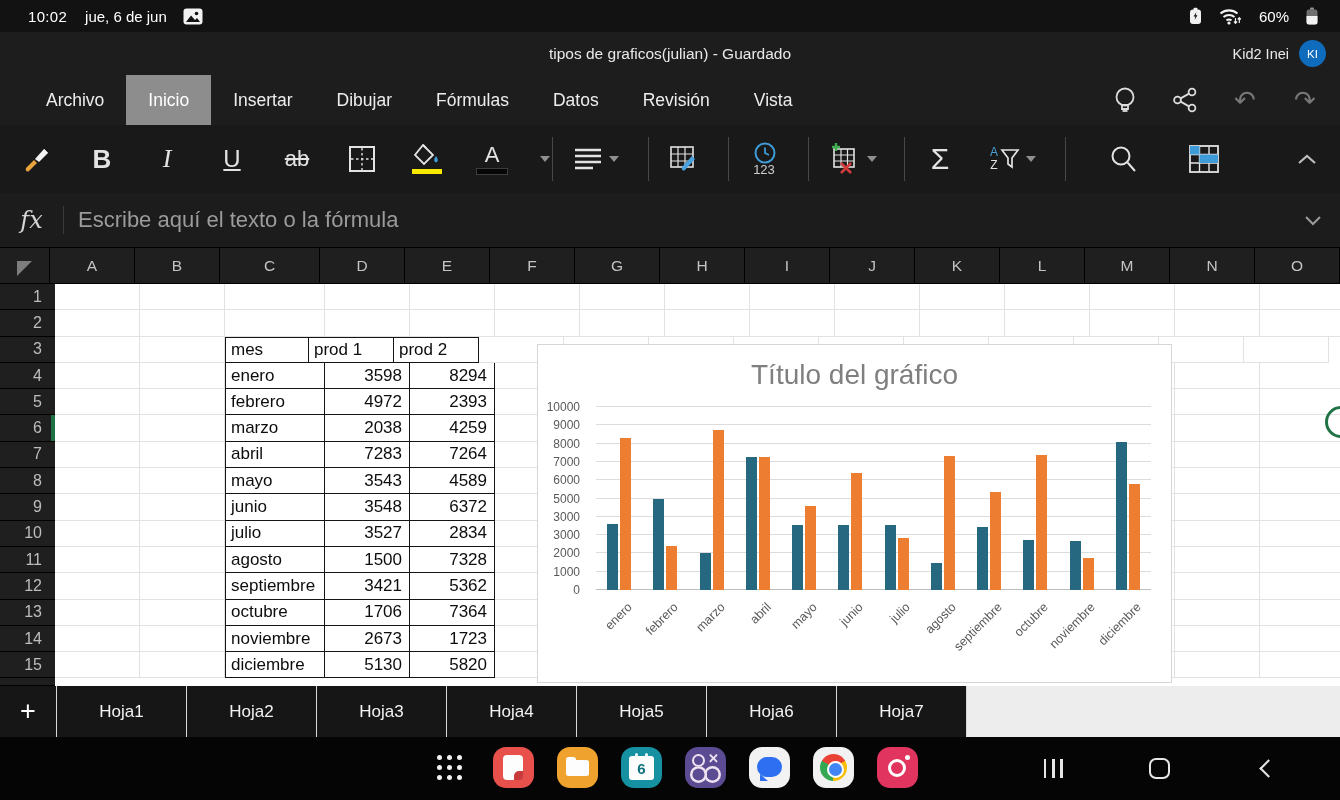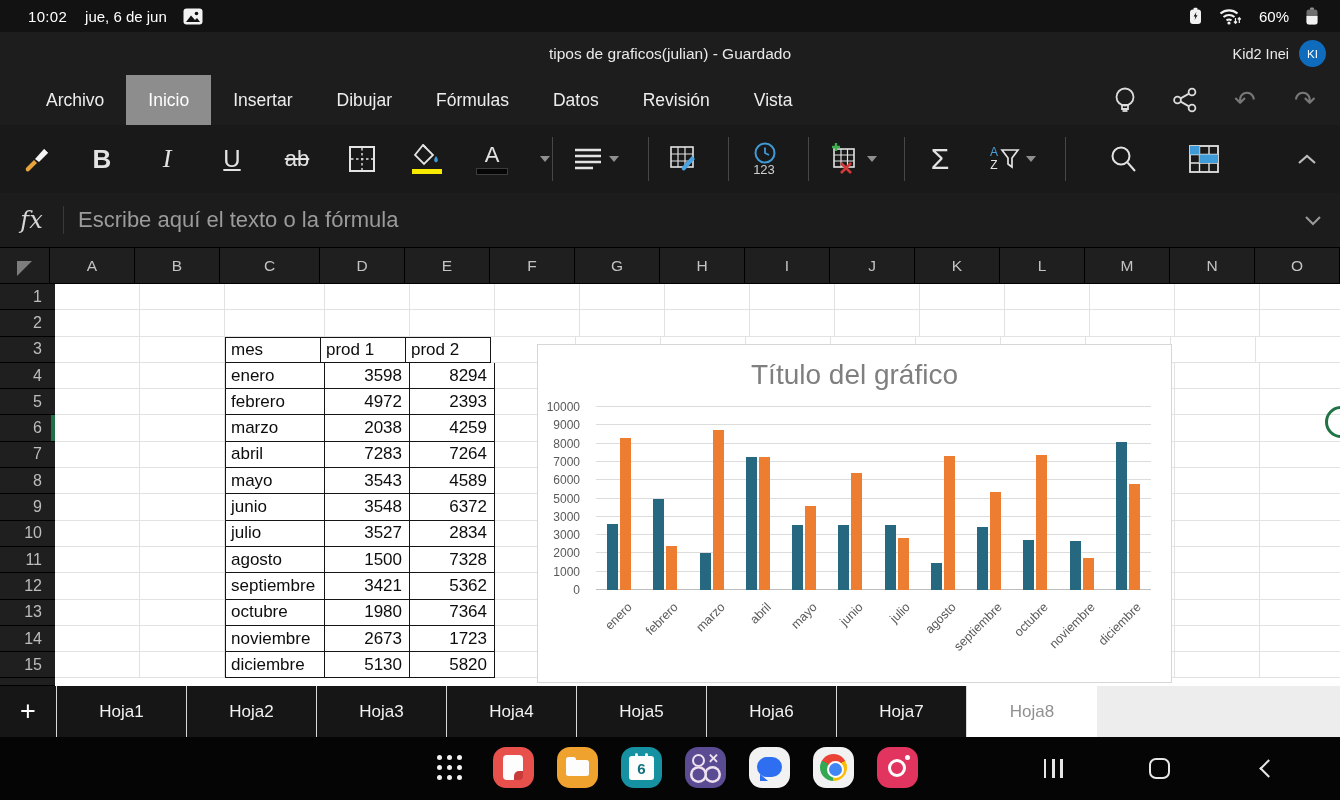--- a/index.html
+++ b/index.html
@@ -409,21 +409,21 @@
           <div class="cell" style="width: 85px;"></div>
           <div class="cell" style="width: 85px;"></div>
           <div class="cell" style="width: 85px;"></div>
           <div class="cell" style="width: 85px;"></div>
           <div class="cell" style="width: 85px;"></div>
         </div>
         <div class="grow" style="height: 26.3px;">
           <div class="rowhead">3</div>
           <div class="cell" style="width: 85px;"></div>
           <div class="cell" style="width: 85px;"></div>
-          <div class="cell tc tl ttop" style="width: 96px;">mes</div>
+          <div class="cell tc tl ttop" style="width: 84px;">mes</div>
           <div class="cell tc ttop" style="width: 85px;">prod 1</div>
           <div class="cell tc ttop" style="width: 85px;">prod 2</div>
           <div class="cell" style="width: 85px;"></div>
           <div class="cell" style="width: 85px;"></div>
           <div class="cell" style="width: 85px;"></div>
           <div class="cell" style="width: 85px;"></div>
           <div class="cell" style="width: 85px;"></div>
           <div class="cell" style="width: 85px;"></div>
           <div class="cell" style="width: 85px;"></div>
           <div class="cell" style="width: 85px;"></div>
@@ -590,21 +590,21 @@
           <div class="cell" style="width: 85px;"></div>
           <div class="cell" style="width: 85px;"></div>
           <div class="cell" style="width: 85px;"></div>
           <div class="cell" style="width: 85px;"></div>
         </div>
         <div class="grow" style="height: 26.3px;">
           <div class="rowhead">13</div>
           <div class="cell" style="width: 85px;"></div>
           <div class="cell" style="width: 85px;"></div>
           <div class="cell tc tl" style="width: 100px;">octubre</div>
-          <div class="cell tc num" style="width: 85px;">1980</div>
+          <div class="cell tc num" style="width: 85px;">1706</div>
           <div class="cell tc num" style="width: 85px;">7364</div>
           <div class="cell" style="width: 85px;"></div>
           <div class="cell" style="width: 85px;"></div>
           <div class="cell" style="width: 85px;"></div>
           <div class="cell" style="width: 85px;"></div>
           <div class="cell" style="width: 85px;"></div>
           <div class="cell" style="width: 85px;"></div>
           <div class="cell" style="width: 85px;"></div>
           <div class="cell" style="width: 85px;"></div>
           <div class="cell" style="width: 85px;"></div>
@@ -753,21 +753,20 @@
   <div class="sheettabs">
     <div class="addtab">+</div>
     <div id="stabs" style="display:flex">
         <div class="stab">Hoja1</div>
         <div class="stab">Hoja2</div>
         <div class="stab">Hoja3</div>
         <div class="stab">Hoja4</div>
         <div class="stab">Hoja5</div>
         <div class="stab">Hoja6</div>
         <div class="stab">Hoja7</div>
-        <div class="stab active">Hoja8</div>
       </div>
     <div class="tabfill"></div>
   </div>
 
   <div class="taskbar">
     <div class="dock">
       <div class="app ic-drawer"></div>
       <div class="app ic-notes"></div>
       <div class="app ic-files"></div>
       <div class="app ic-cal">

